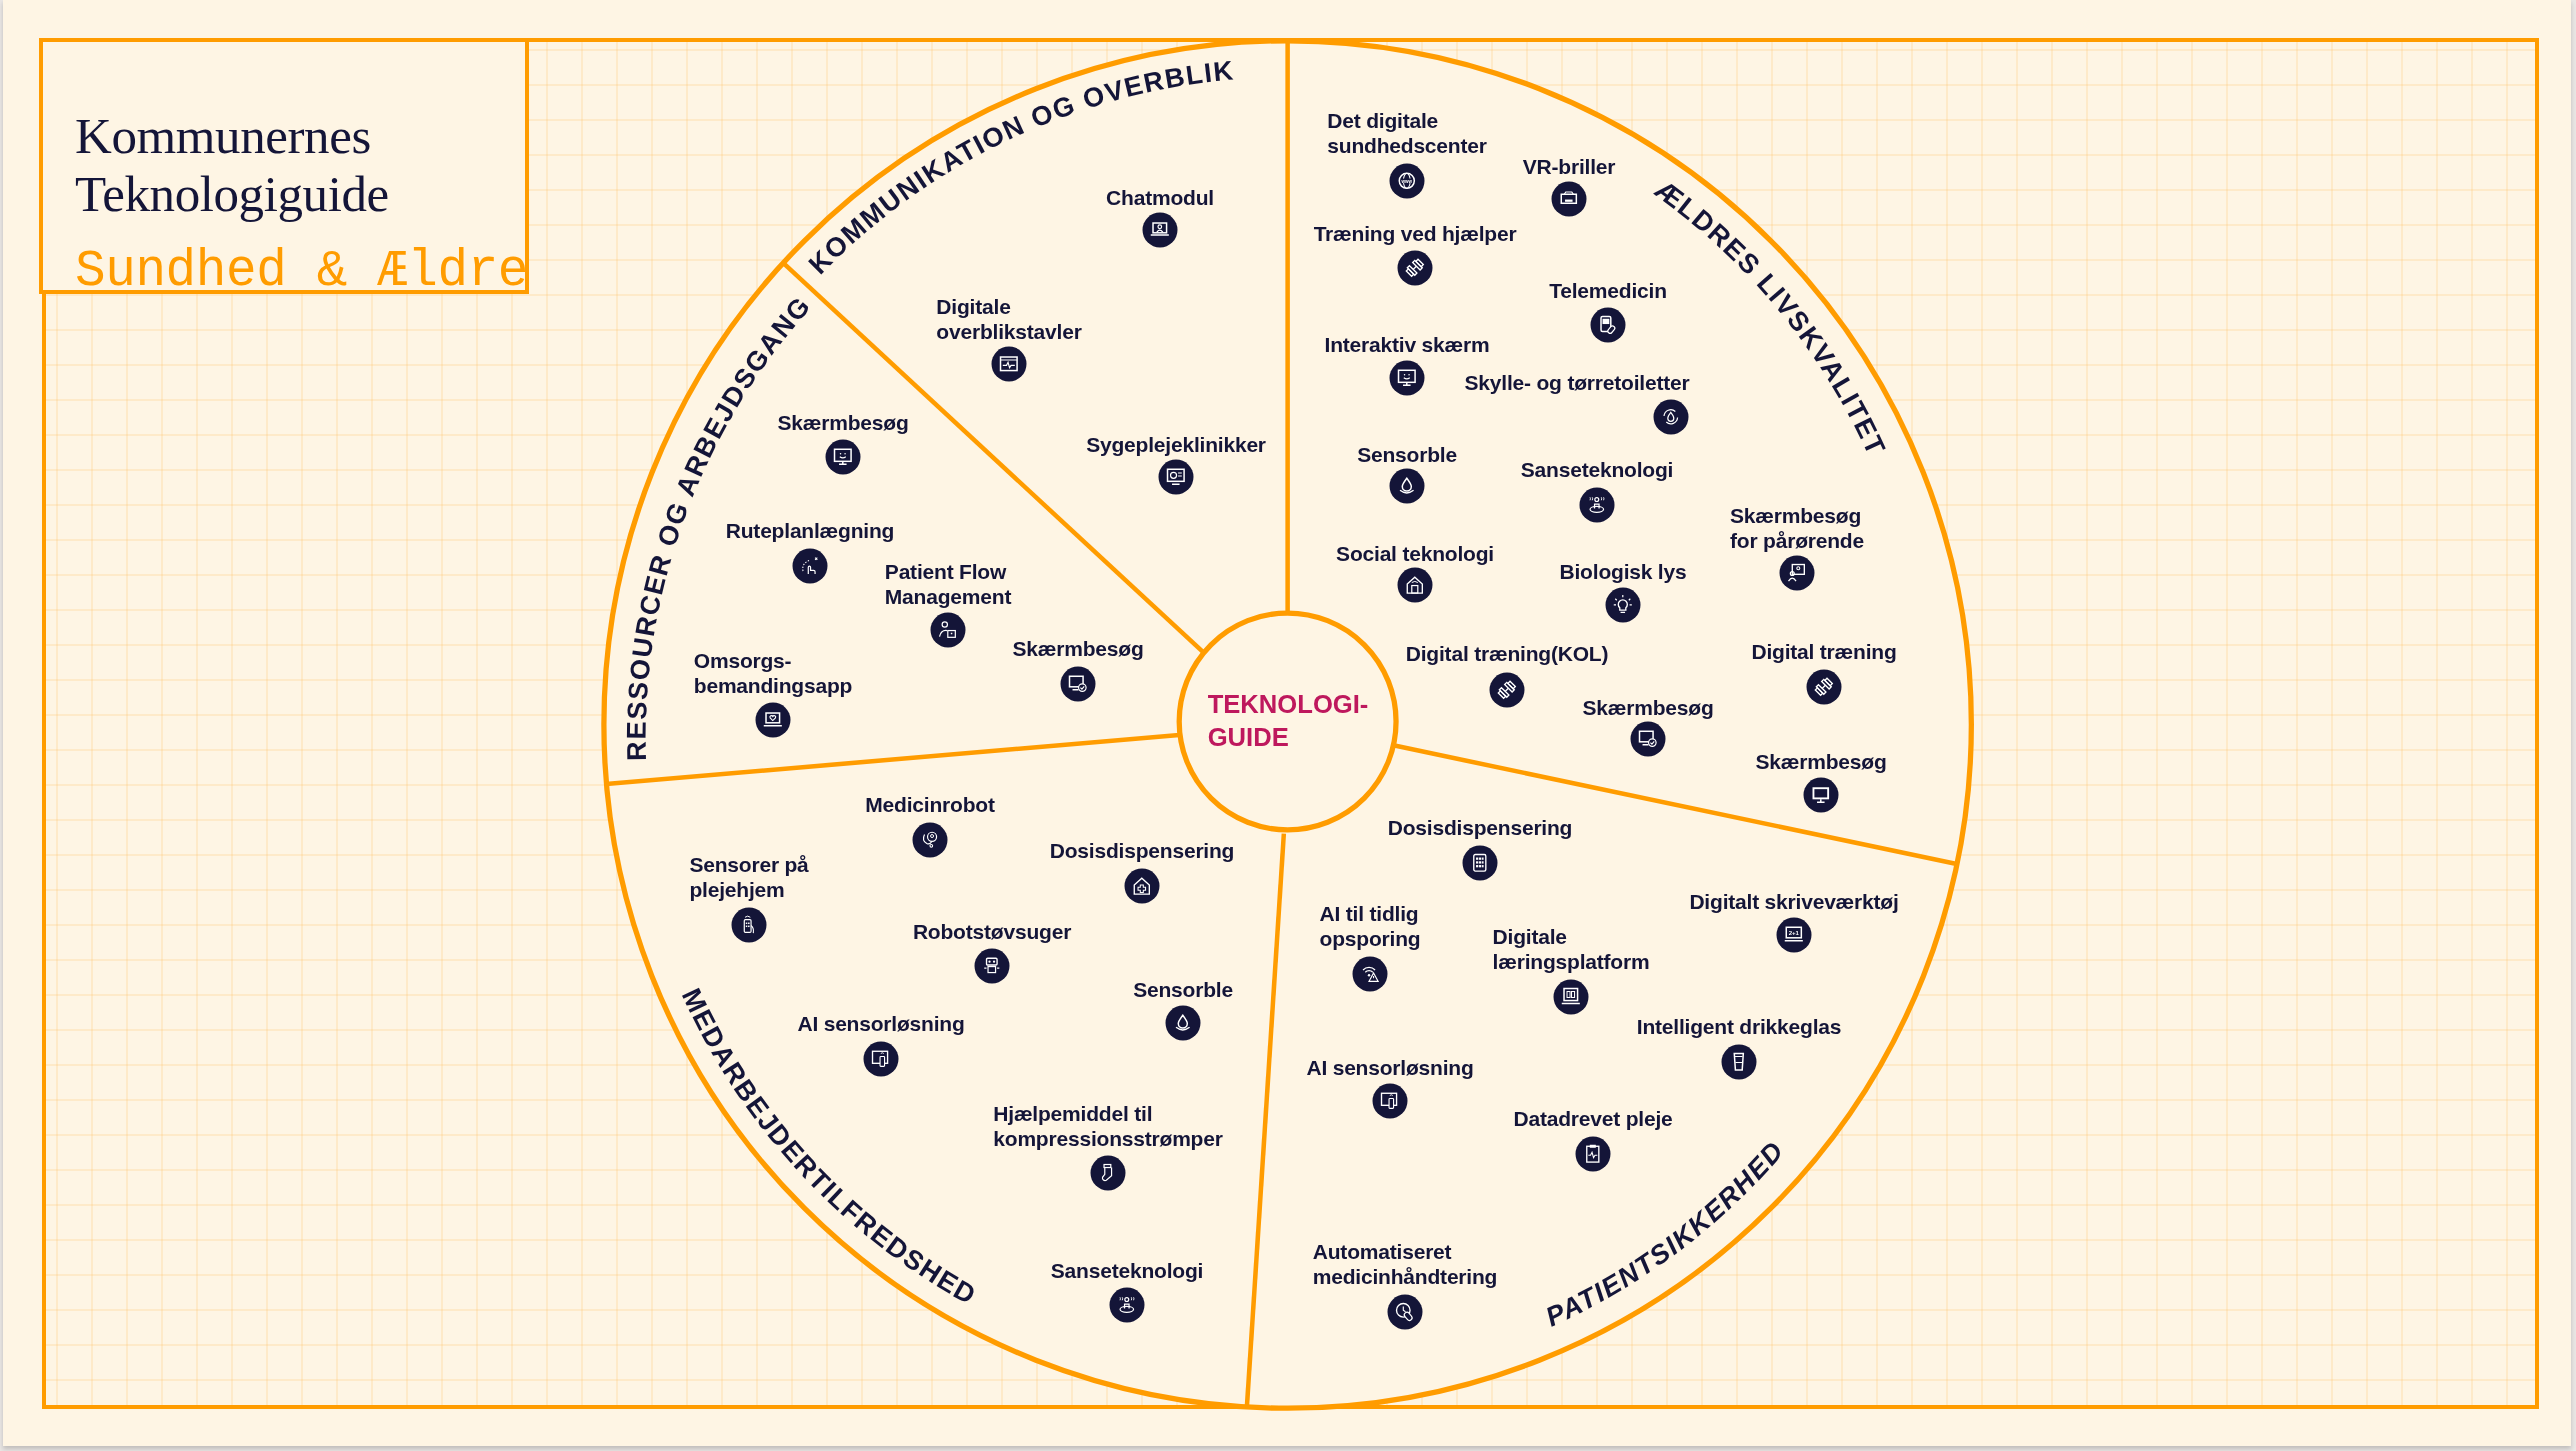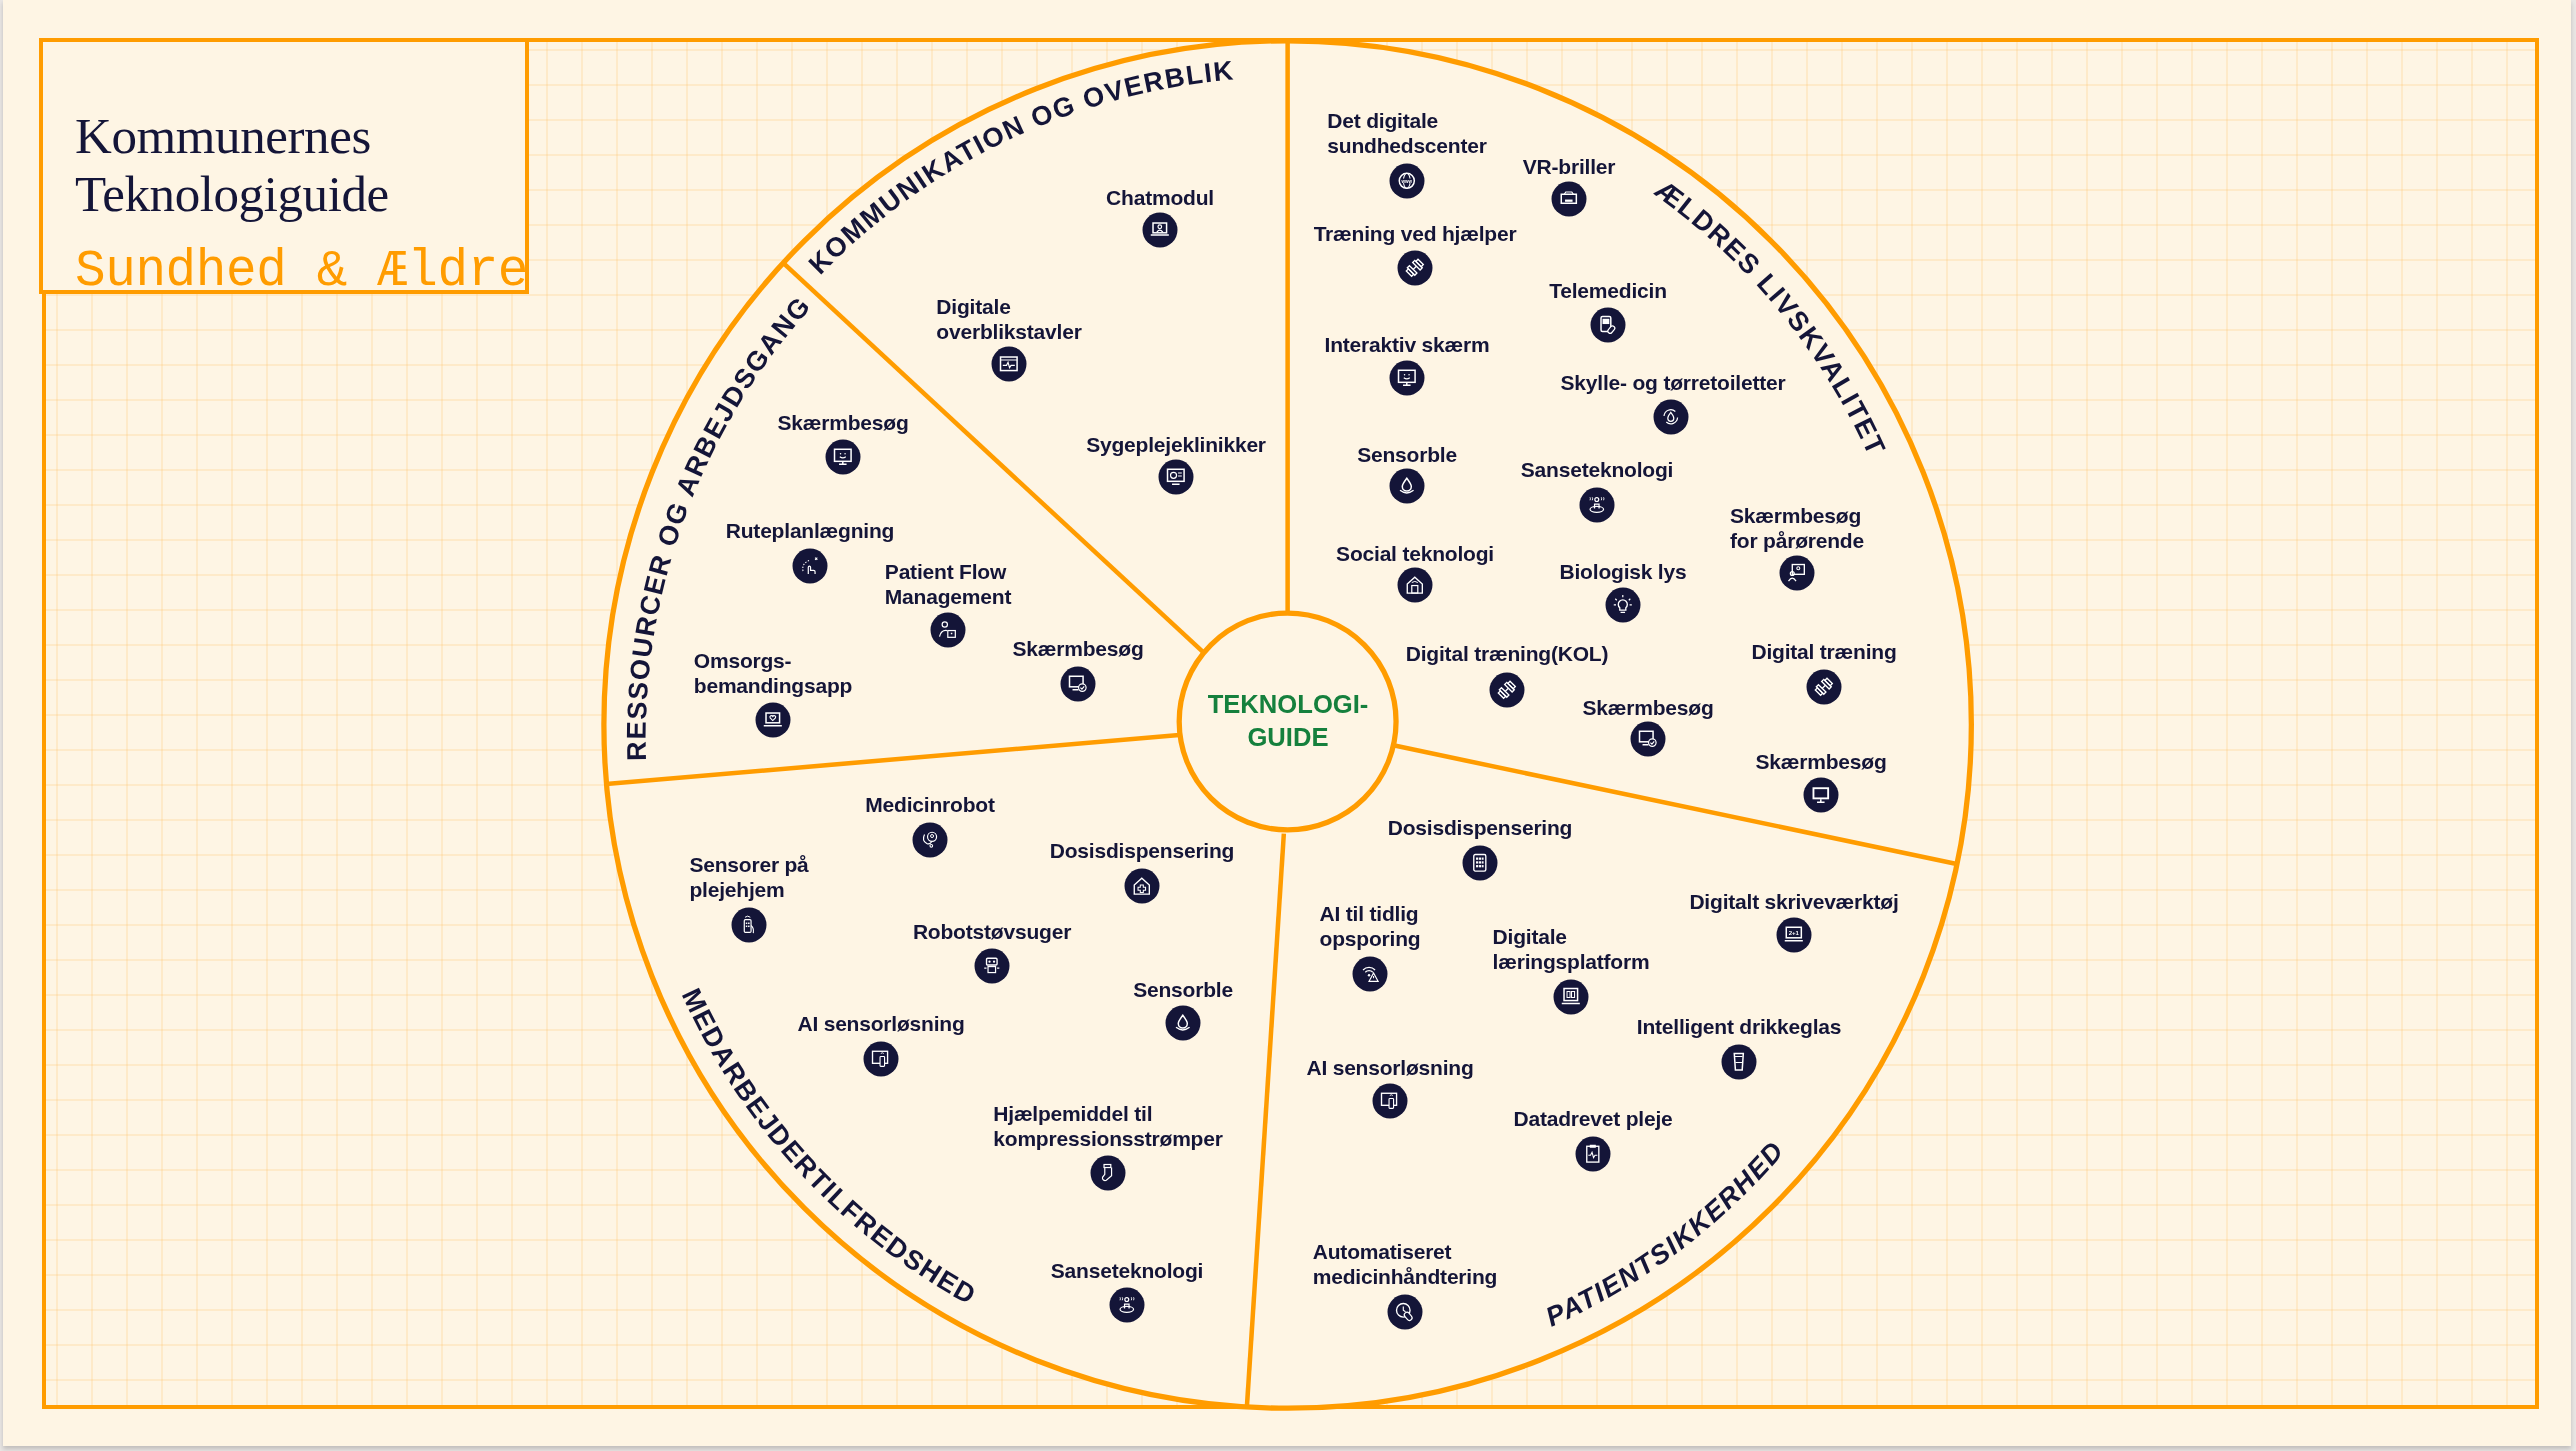--- a/index.html
+++ b/index.html
@@ -12,21 +12,21 @@
       linear-gradient(to bottom, rgba(255,196,110,0.45) 1.5px, transparent 1.5px);
     background-size:35px 35px;background-position:10.5px 7.5px;}
   .title-box{position:absolute;left:39px;top:38px;width:482px;height:248px;border:4.5px solid #ff9c00;background:#fef5e4;z-index:3;}
   .title-line{position:absolute;left:32px;font-family:"Liberation Serif","DejaVu Serif",serif;font-size:51px;line-height:59px;color:#141538;margin:0;white-space:nowrap;letter-spacing:-0.4px;}
   .title-sub{position:absolute;left:32px;top:169px;font-family:Liberation Mono, monospace;font-size:51px;line-height:59px;color:#ff9c00;white-space:nowrap;letter-spacing:-0.4px;}
   svg.wheel{position:absolute;left:0;top:0;z-index:2;}
   .item{position:absolute;z-index:4;transform:translateX(-50%);display:flex;flex-direction:column;align-items:center;cursor:pointer;}
   .item-label{font-family:"Liberation Sans","DejaVu Sans",sans-serif;font-weight:700;font-size:21px;line-height:25px;color:#141538;text-align:left;white-space:pre;letter-spacing:-0.2px;}
   .icon{position:absolute;width:35px;height:35px;border-radius:50%;background:#141538;transform:translate(-50%,-50%);z-index:4;display:flex;align-items:center;justify-content:center;}
   .icon svg{width:22.6px;height:22.6px;}
-  .center-label{position:absolute;left:1288px;top:721px;transform:translate(-50%,-50%);z-index:4;font-family:"Liberation Sans","DejaVu Sans",sans-serif;font-weight:700;font-size:25.6px;line-height:33px;color:#15803d;text-align:center;white-space:pre;}
+  .center-label{position:absolute;left:1288px;top:721px;transform:translate(-50%,-50%);z-index:4;font-family:"Liberation Sans","DejaVu Sans",sans-serif;font-weight:700;font-size:25.6px;line-height:33px;color:#be185d;text-align:left;white-space:pre;}
   .sector-title{font-family:"Liberation Sans","DejaVu Sans",sans-serif;font-weight:700;font-size:36px;fill:#141538;letter-spacing:2px;}
 </style>
 </head>
 <body>
 
 <div class="page">
   <div class="frame"></div>
 </div>
 
 <div class="title-box">
@@ -340,21 +340,21 @@
 
   <div class="item" style="left:1407px;top:332px">
       <div class="item-label">Interaktiv skærm</div>
     </div>
   <div class="icon" style="left:1407px;top:378px">
       <svg viewBox="0 0 30 30" width="22.6" height="22.6">
         <use href="#g-monsmile"></use>
       </svg>
     </div>
 
-  <div class="item" style="left:1673px;top:370px">
+  <div class="item" style="left:1577px;top:370px">
       <div class="item-label">Skylle- og tørretoiletter</div>
     </div>
   <div class="icon" style="left:1671px;top:417px">
       <svg viewBox="0 0 30 30" width="22.6" height="22.6">
         <use href="#g-watercycle"></use>
       </svg>
     </div>
 
   <div class="item" style="left:1407px;top:442px">
       <div class="item-label">Sensorble</div>

